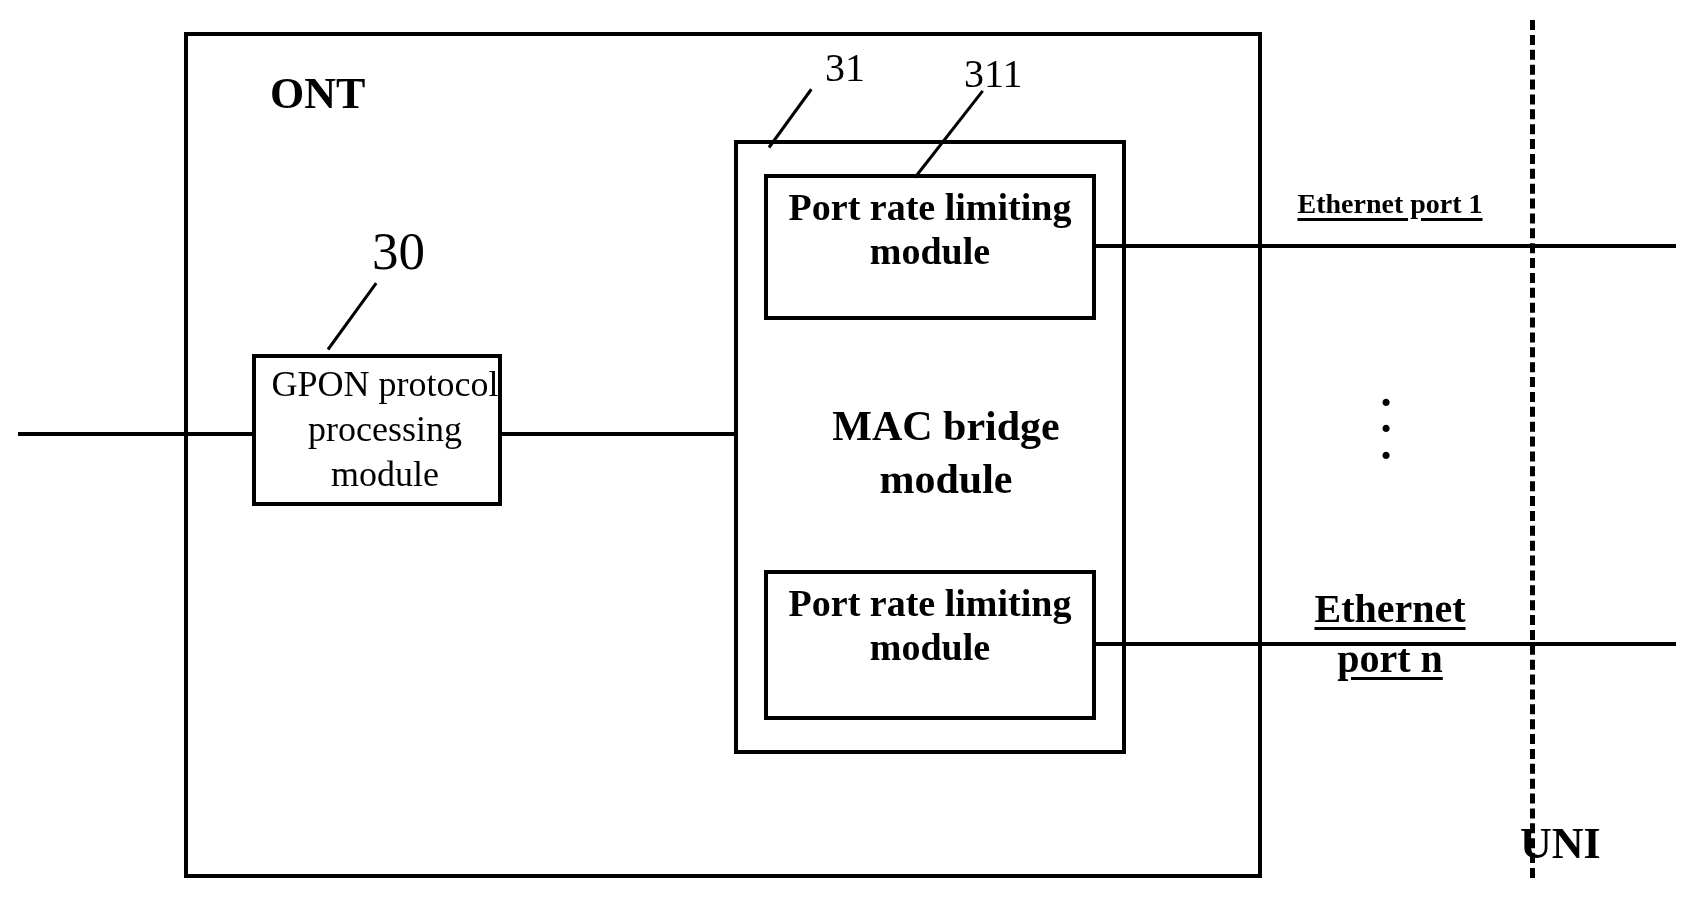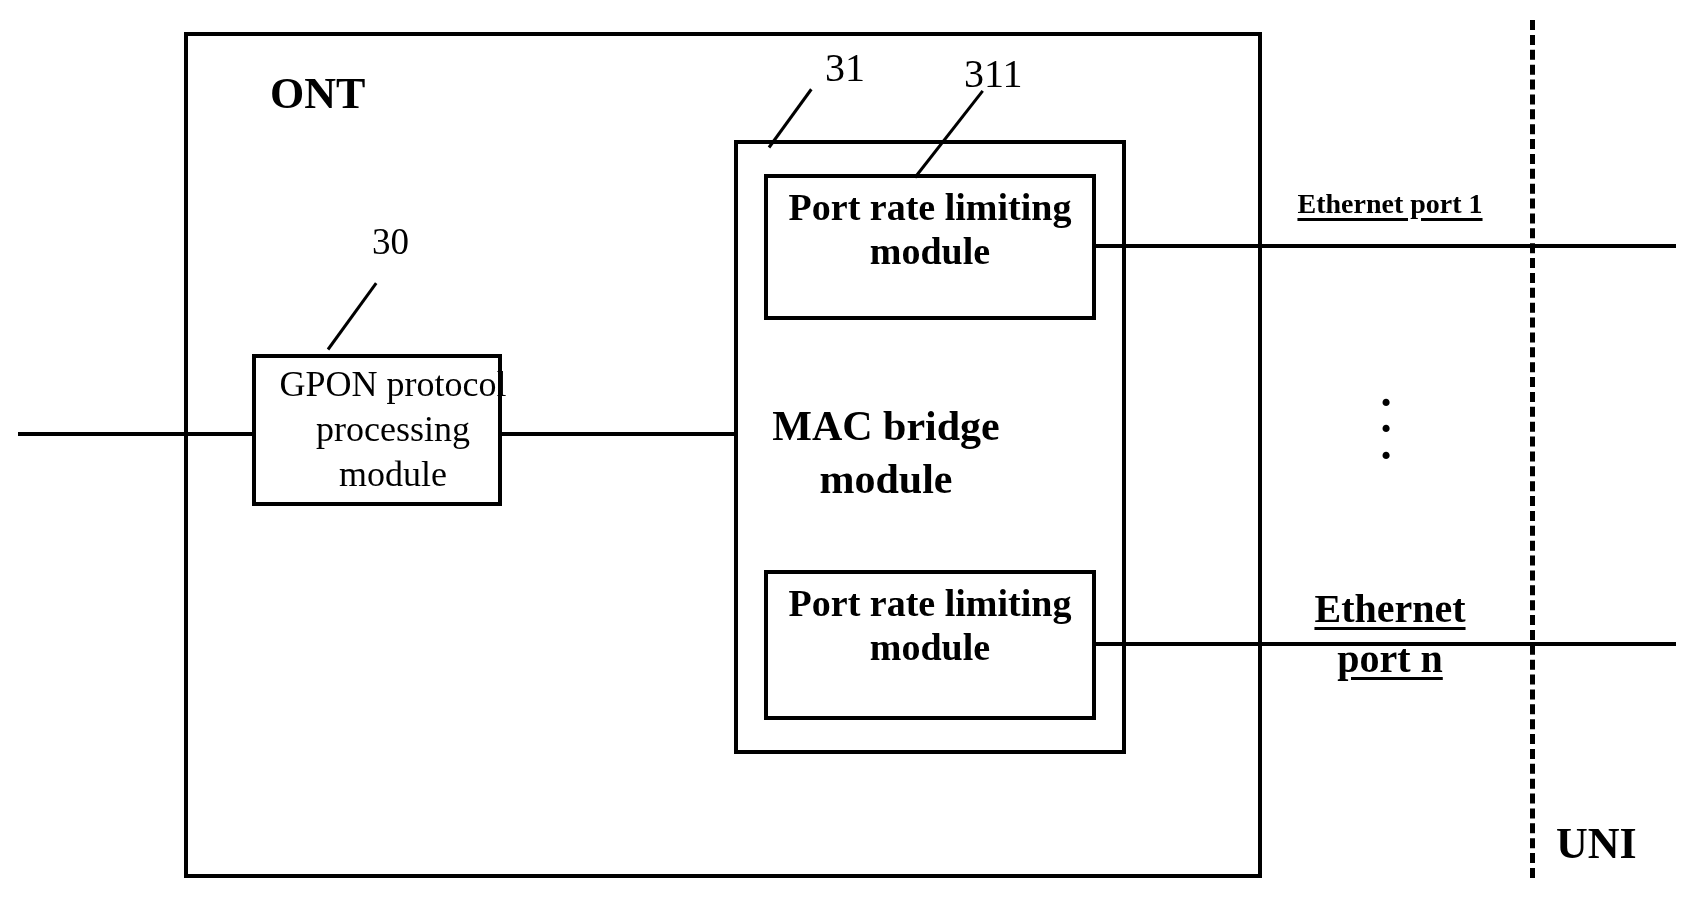--- a/index.html
+++ b/index.html
@@ -70,30 +70,30 @@
   <div class="box" style="left:184px; top:32px; width:1078px; height:846px;"></div>
 
   <div class="label" style="left:270px; top:70px; font-size:44px;">ONT</div>
 
   <div class="label plain" style="left:810px; top:46px; font-size:40px;margin-left:15px;">31</div>
   <div class="lead" style="left:769px; top:146px; width:72px; transform:rotate(-54deg);"></div>
 
   <div class="label plain" style="left:964px; top:52px; font-size:40px;">311</div>
   <div class="lead" style="left:915px; top:176px; width:110px; transform:rotate(-52deg);"></div>
 
-  <div class="label plain" style="left:372px; top:222px; font-size:37px;">30</div>
+  <div class="label plain" style="left:372px; top:222px; font-size:53px;">30</div>
   <div class="lead" style="left:328px; top:348px; width:82px; transform:rotate(-54deg);"></div>
 
   <div class="box" style="left:252px; top:354px; width:250px; height:152px;"></div>
-  <div class="label plain" style="left:268px; top:362px; width:250px; font-size:36px; line-height:1.25;">GPON protocol processing module</div>
+  <div class="label plain" style="left:260px; top:362px; width:250px; font-size:36px; line-height:1.25;">GPON protocol processing module</div>
 
 
   <div class="box" style="left:734px; top:140px; width:392px; height:614px;"></div>
 
-  <div class="label" style="left:732px; top:400px; width:308px; font-size:42px; line-height:1.25;">MAC bridge module</div>
+  <div class="label" style="left:792px; top:400px; width:308px; font-size:42px; line-height:1.25;">MAC bridge module</div>
 
   <div class="box" style="left:764px; top:174px; width:332px; height:146px;"></div>
   <div class="label" style="left:764px; top:186px; width:332px; font-size:38px; line-height:1.15;">Port rate limiting module</div>
 
   <div class="box" style="left:764px; top:570px; width:332px; height:150px;"></div>
   <div class="label" style="left:764px; top:582px; width:332px; font-size:38px; line-height:1.15;">Port rate limiting module</div>
 
   <div class="hline" style="left:18px; top:432px; width:234px;"></div>
 
   <div class="hline" style="left:502px; top:432px; width:232px;"></div>
@@ -107,15 +107,15 @@
   </div>
 
   <div class="label" style="left:1280px; top:584px; width:220px; font-size:40px; line-height:1.25;text-align:center;">
     <span class="underline">Ethernet port n</span>
   </div>
 
   <div class="vdots" style="left:1376px; top:390px;">·<br>·<br>·</div>
 
   <div class="vdash" style="left:1530px; top:20px; height:858px;"></div>
 
-  <div class="label" style="left:1556px; top:820px; font-size:44px;">UNI</div>
+  <div class="label" style="left:1520px; top:820px; font-size:44px;">UNI</div>
 
 </div>
 
 </body></html>

